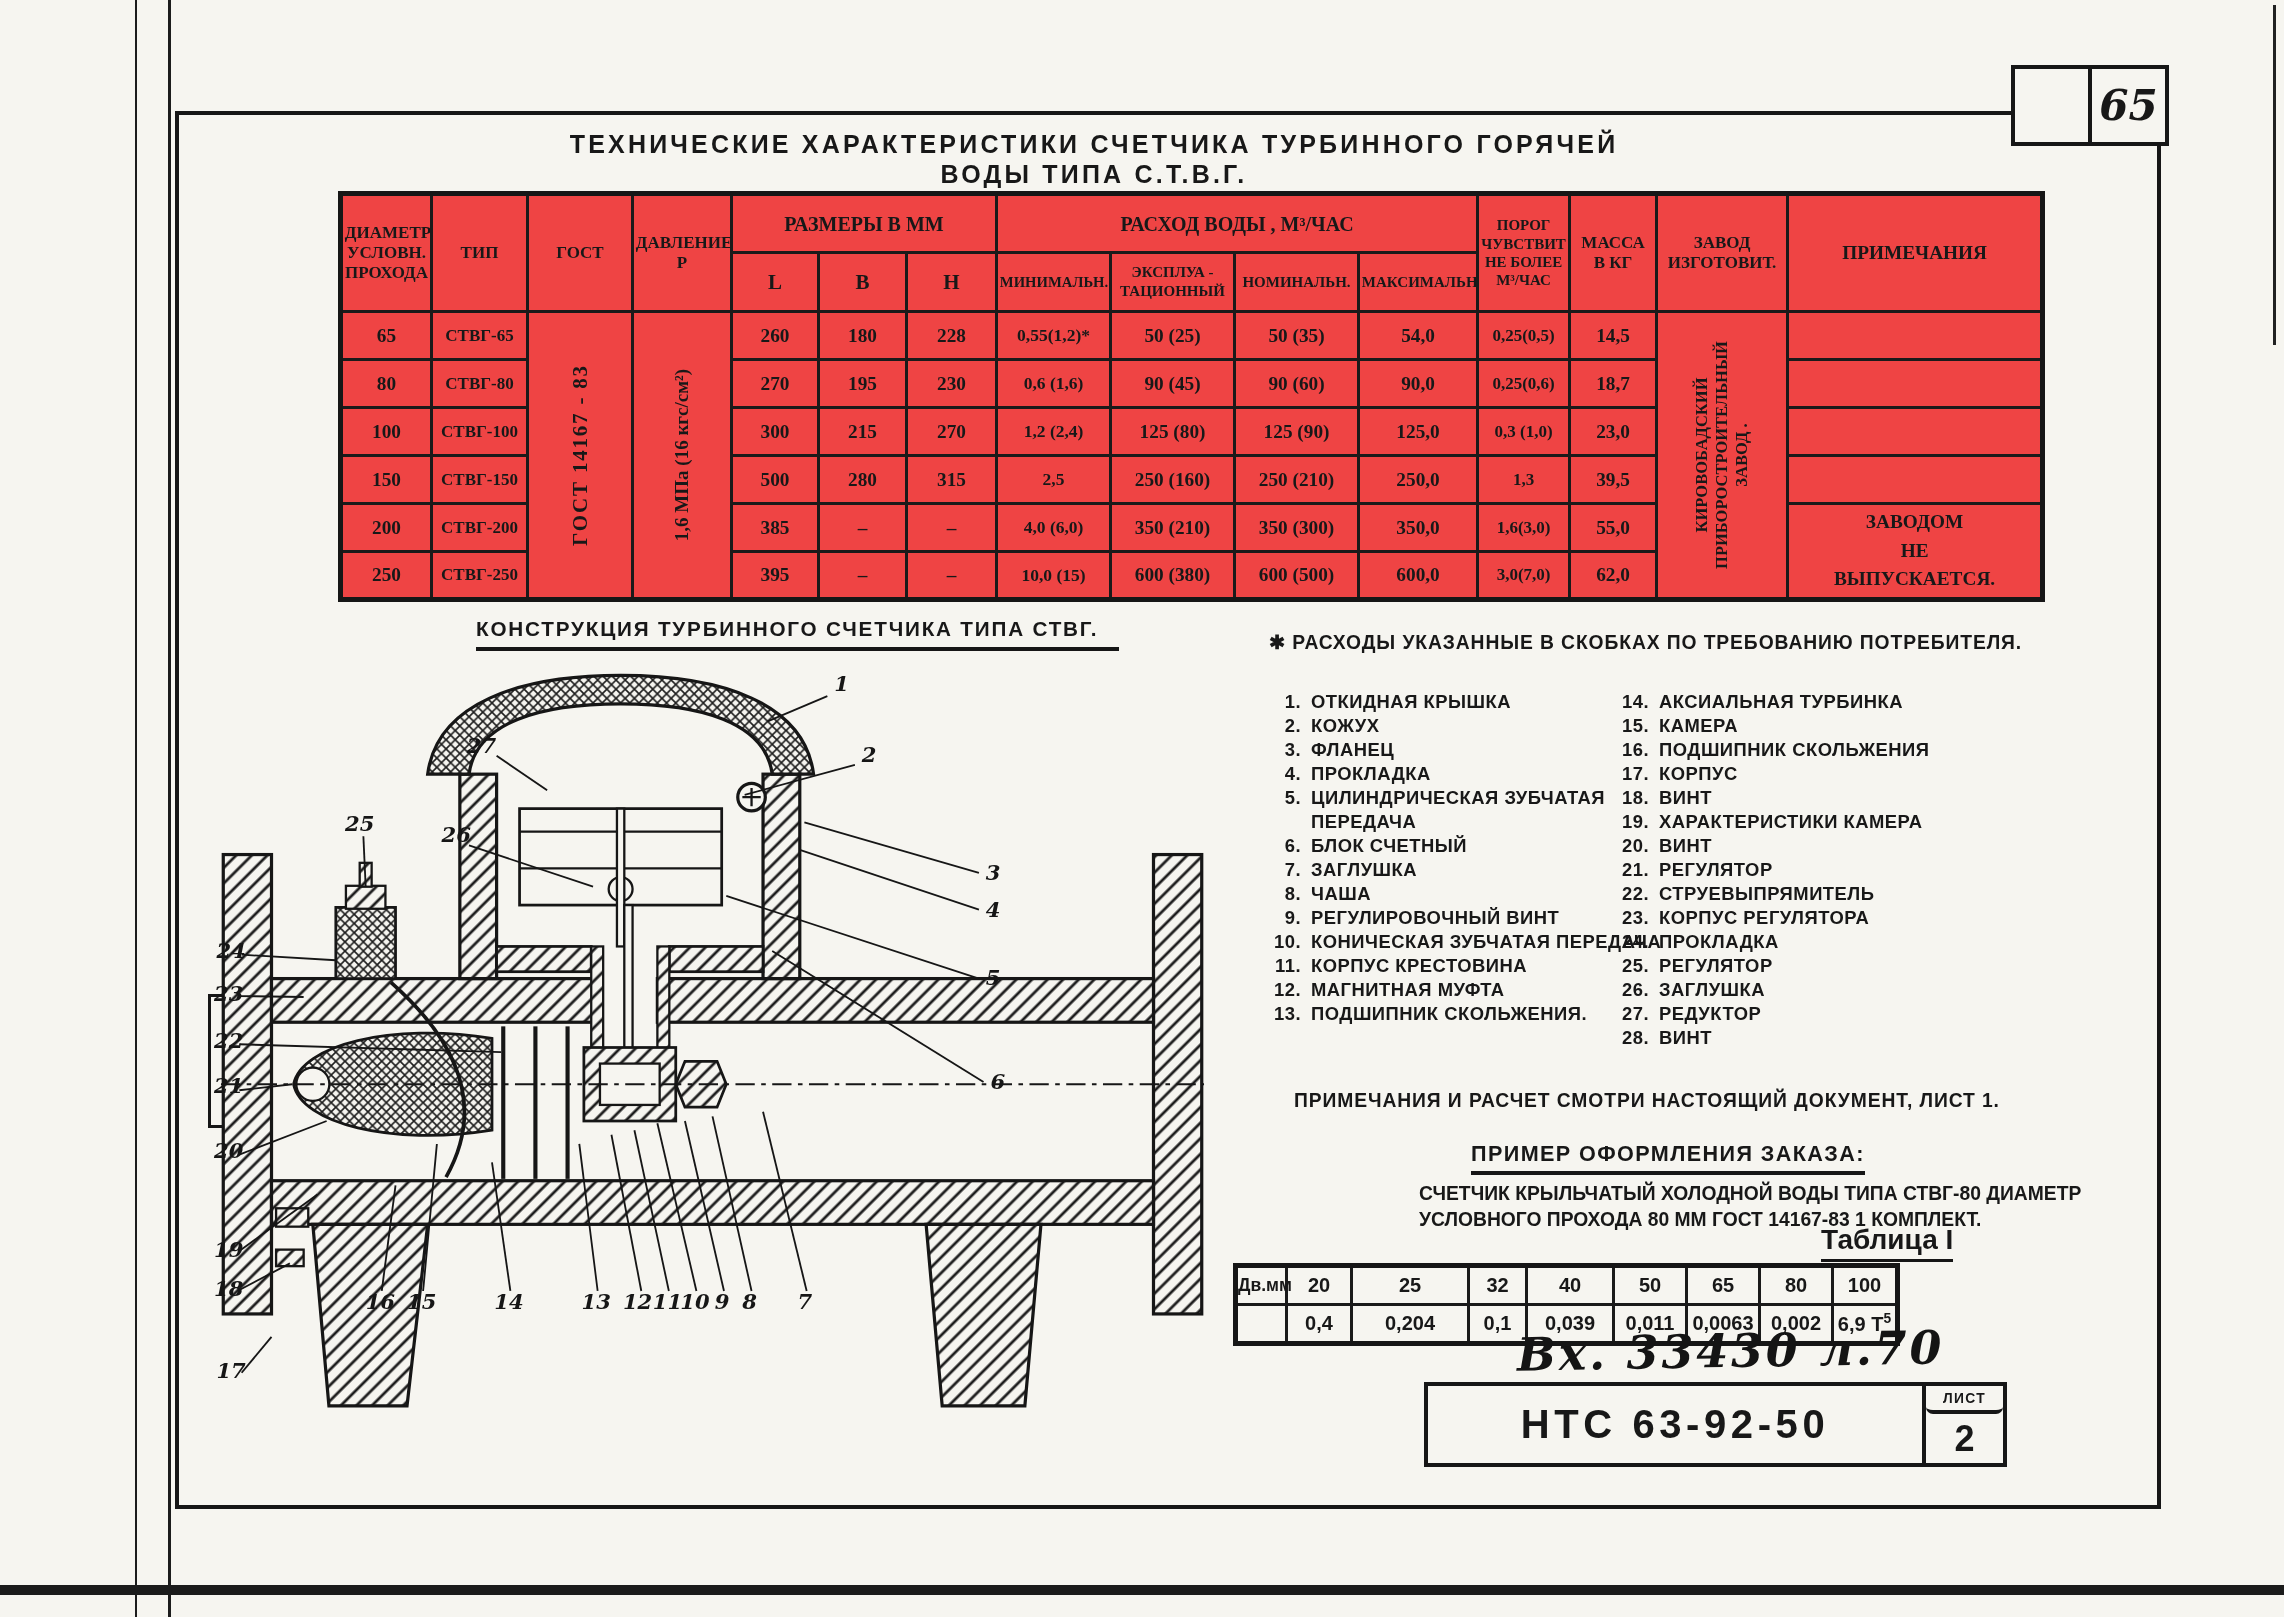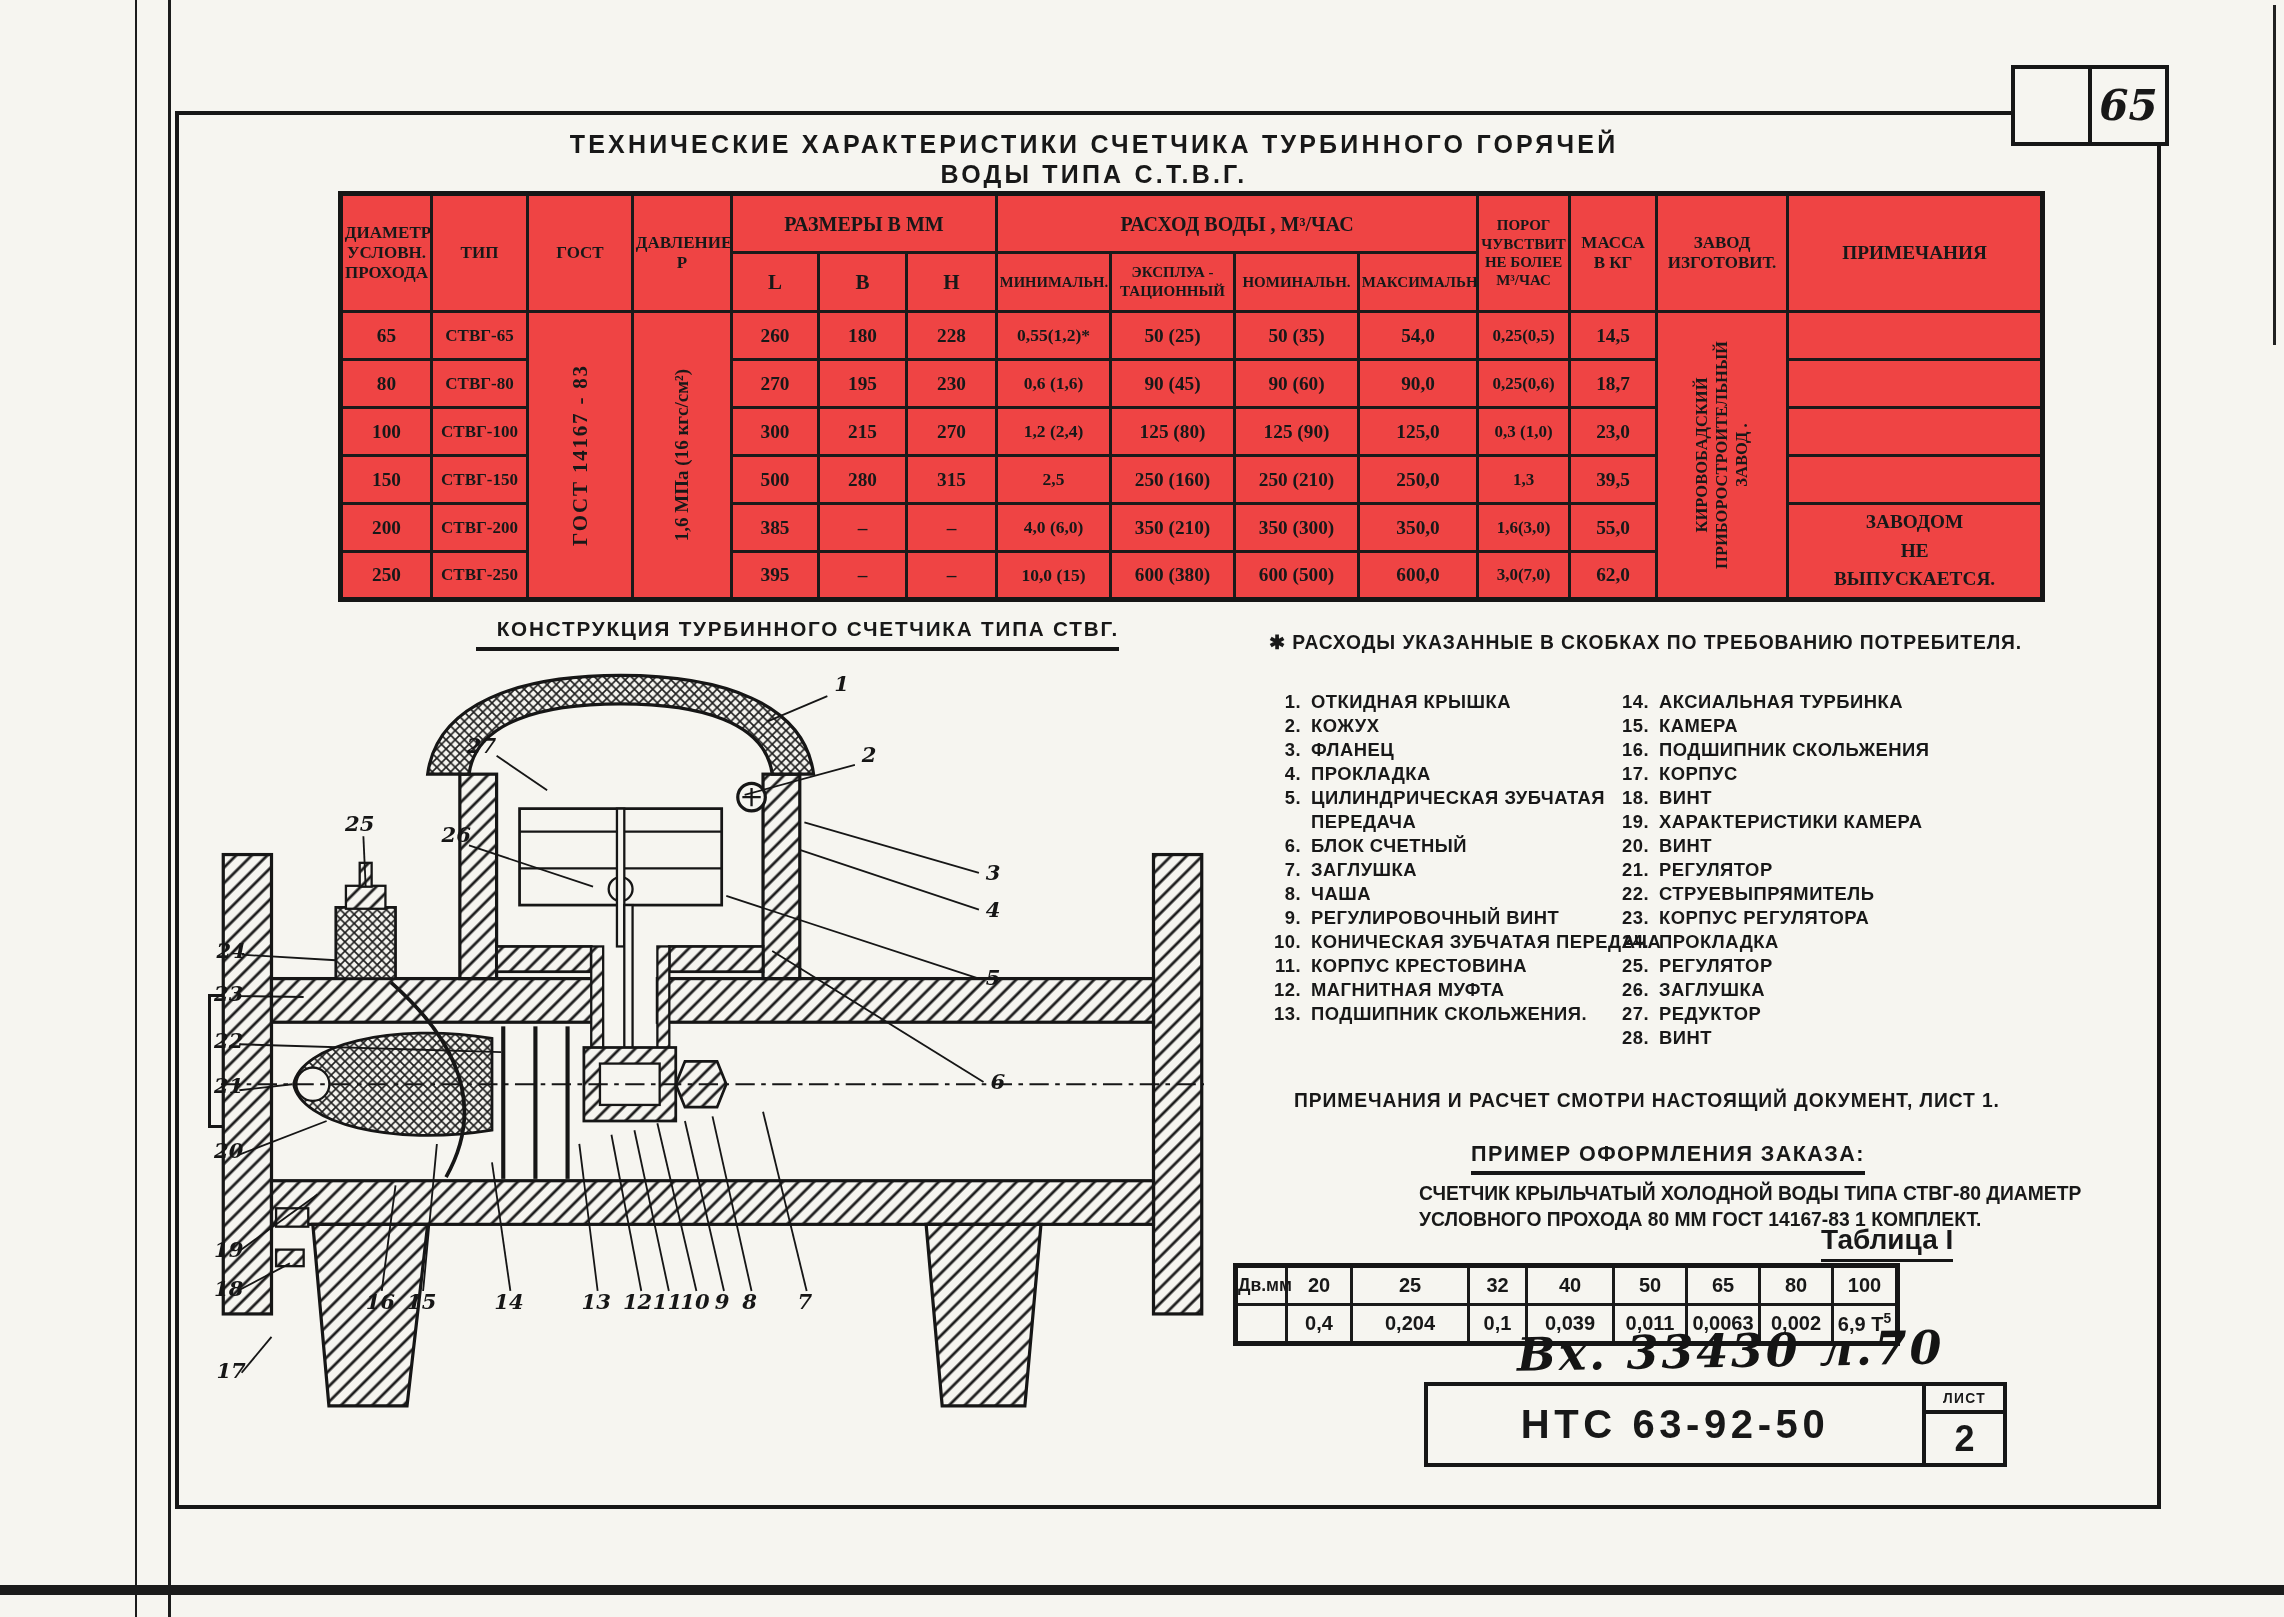--- a/index.html
+++ b/index.html
@@ -34,21 +34,21 @@
   table.spec td{font-size:19.3px;font-weight:600;}
   tr.hrow1{height:59px;} tr.hrow2{height:59px;} tr.brow{height:48px;}
   td.vert{position:relative;}
   .vt{position:absolute;left:50%;top:50%;transform:translate(-50%,-50%) rotate(-90deg);
       width:285px;text-align:center;font-weight:600;}
   .vt.gost{font-size:21px;letter-spacing:1.8px;}
   .vt.press{font-size:19px;}
   .vt.plant{font-size:16.5px;line-height:20px;width:276px;}
   .notes-merged{font-size:18.4px;font-weight:700;line-height:28.5px;}
   
-  .drawing-heading{left:476px;top:617px;width:643px;text-align:right;
+  .drawing-heading{left:476px;top:617px;width:643px;text-align:left;
     font-size:20.7px;font-weight:700;letter-spacing:1.8px;border-bottom:4.1px solid #161616;padding-bottom:6.4px;}
   .drawing-svg{left:198px;top:657px;}
   
   .footnote{left:1269px;top:631px;width:850px;font-size:19.3px;font-weight:700;letter-spacing:0.9px;}
   .parts{font-size:18.4px;font-weight:600;letter-spacing:0.5px;}
   .parts .pitem{display:flex;line-height:24px;}
   .parts .n{flex:none;width:44px;text-align:right;padding-right:10px;}
   .parts .t{flex:1;white-space:pre-line;}
   .parts-left{left:1257px;top:690px;width:533px;}
   .parts-right{left:1605px;top:690px;width:478px;}
@@ -67,21 +67,21 @@
   table.t1 tr.top td.lab{border-bottom:3.2px solid #1a1a1a;font-size:17.5px;}
   table.t1 sup{font-size:13.8px;}
   .handwritten{left:1517px;top:1324px;font-family:"DejaVu Serif", serif;font-style:italic;
     font-size:46px;font-weight:600;letter-spacing:2.8px;transform:rotate(-1deg);color:#141414;}
   
   .stamp{left:1424px;top:1382px;width:575px;height:77px;border:4.6px solid #161616;display:flex;}
   .stamp .main{flex:1;display:flex;align-items:center;justify-content:center;
     font-size:40px;font-weight:700;letter-spacing:4.6px;}
   .stamp .side{flex:none;width:77px;border-left:4.6px solid #161616;display:flex;flex-direction:column;}
   .stamp .side .lab{flex:none;height:24px;border-bottom:4.6px solid #161616;display:flex;
-    align-items:center;justify-content:center;font-size:13.8px;font-weight:700;letter-spacing:1.4px;}
+    align-items:center;justify-content:center;font-size:13.8px;font-weight:700;letter-spacing:1.4px;border-radius:7px;}
   .stamp .side .num{flex:1;display:flex;align-items:center;justify-content:center;
     font-size:36px;font-weight:700;}
   svg text.plbl{font-family:"DejaVu Serif", serif;font-style:italic;font-size:46px;font-weight:600;fill:#161616;}
 </style>
 </head>
 <body>
 
 <div class="abs edge-a"></div>
 <div class="abs edge-b"></div>
 <div class="abs frame"></div>

